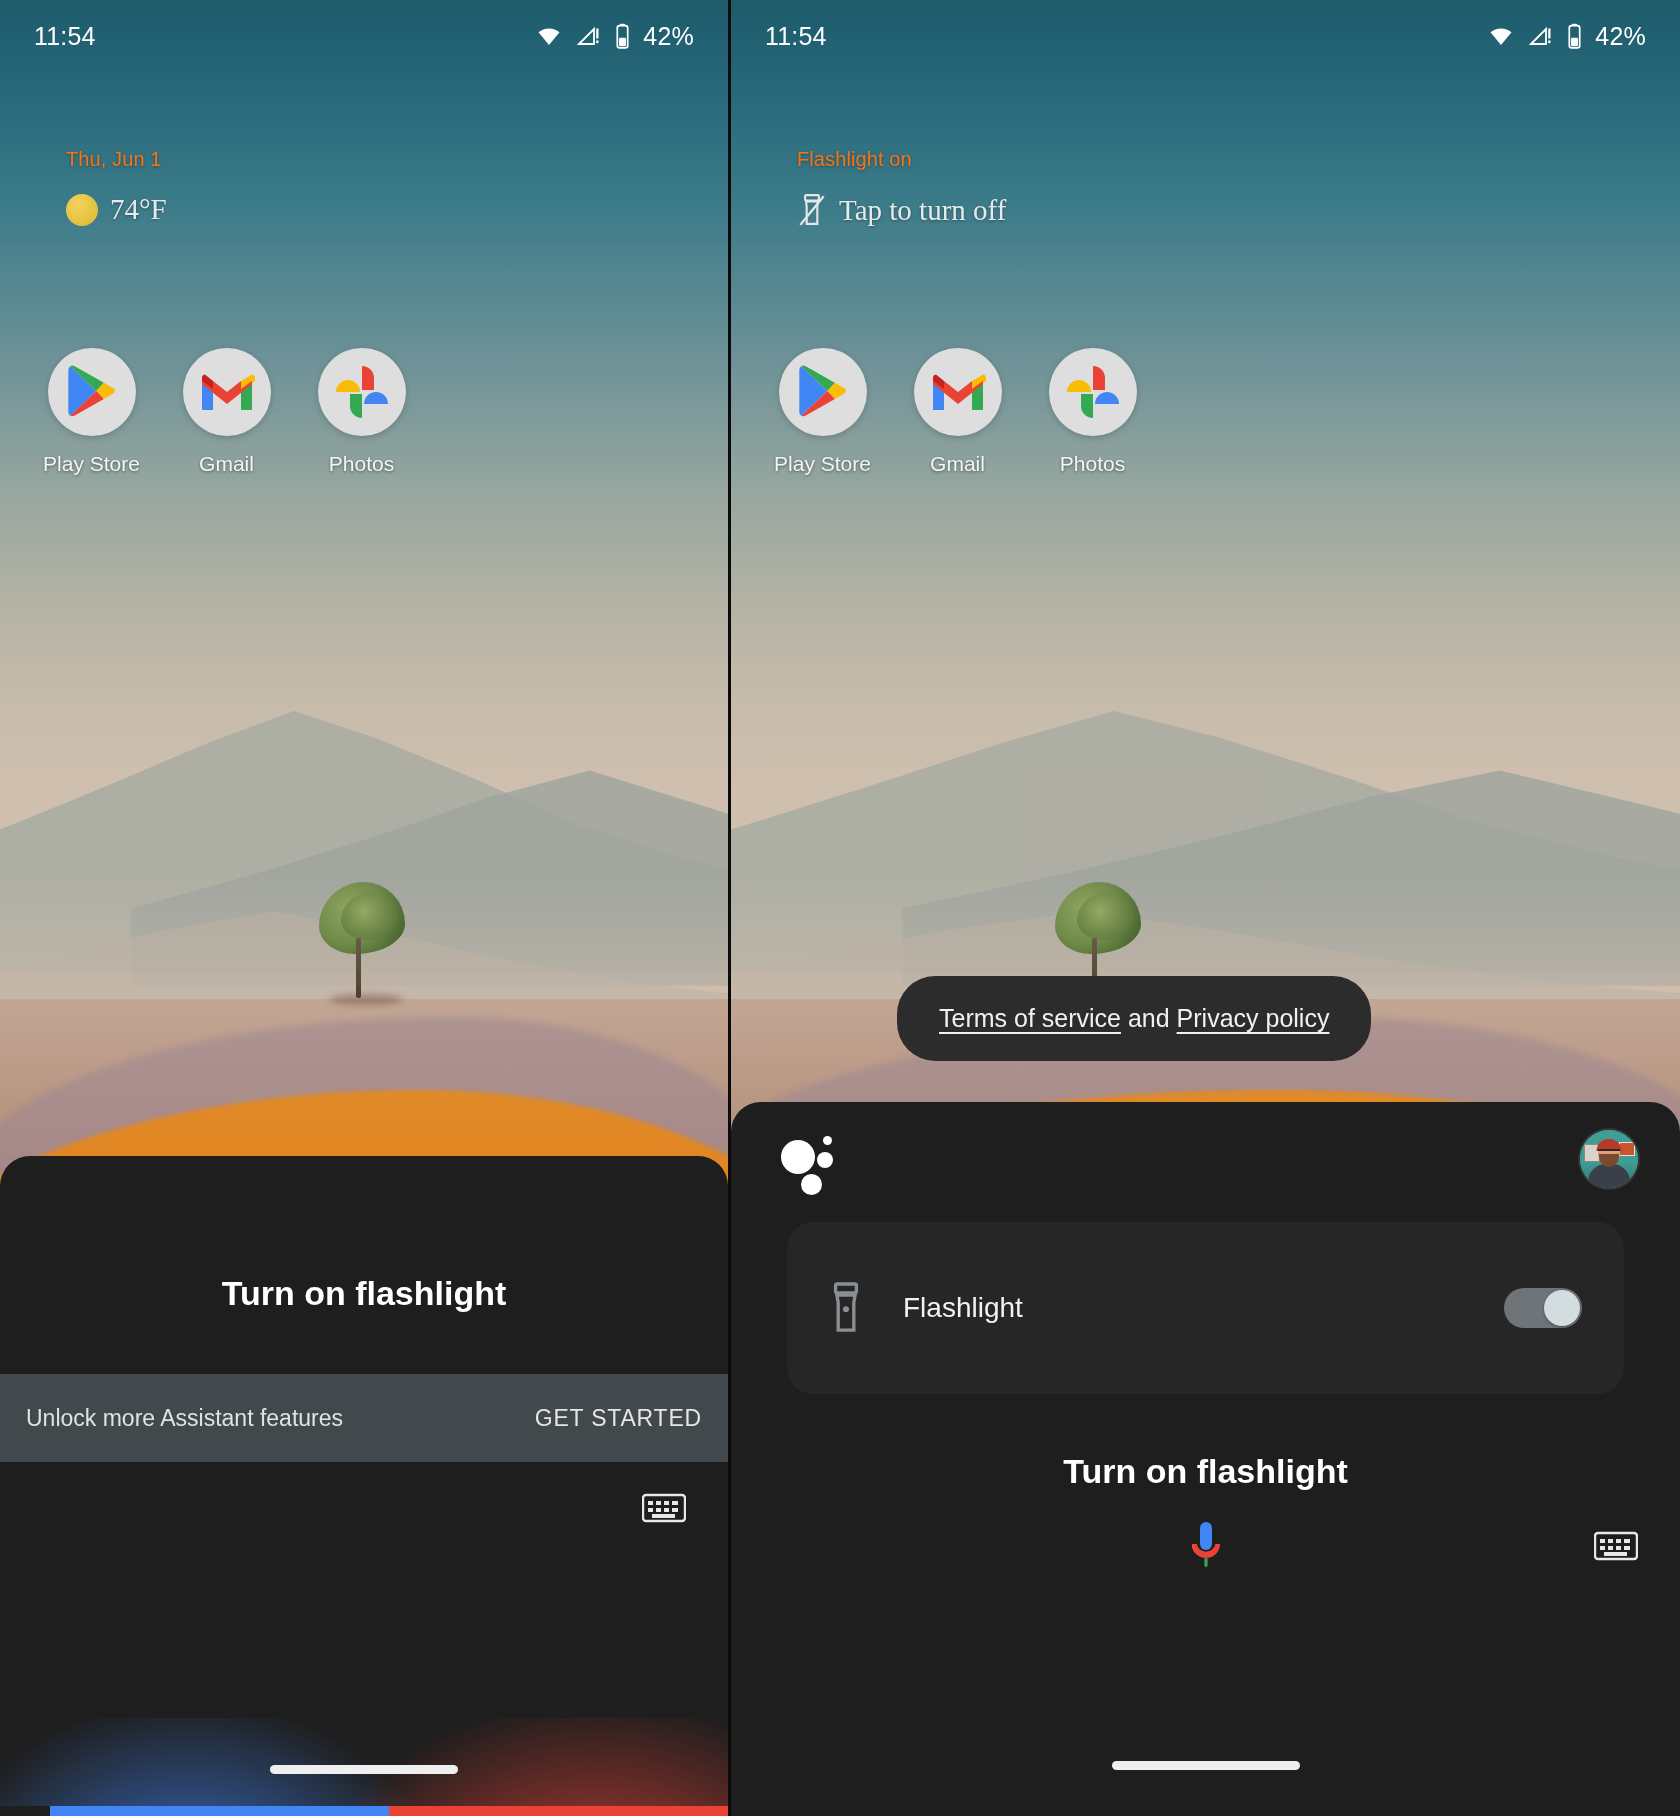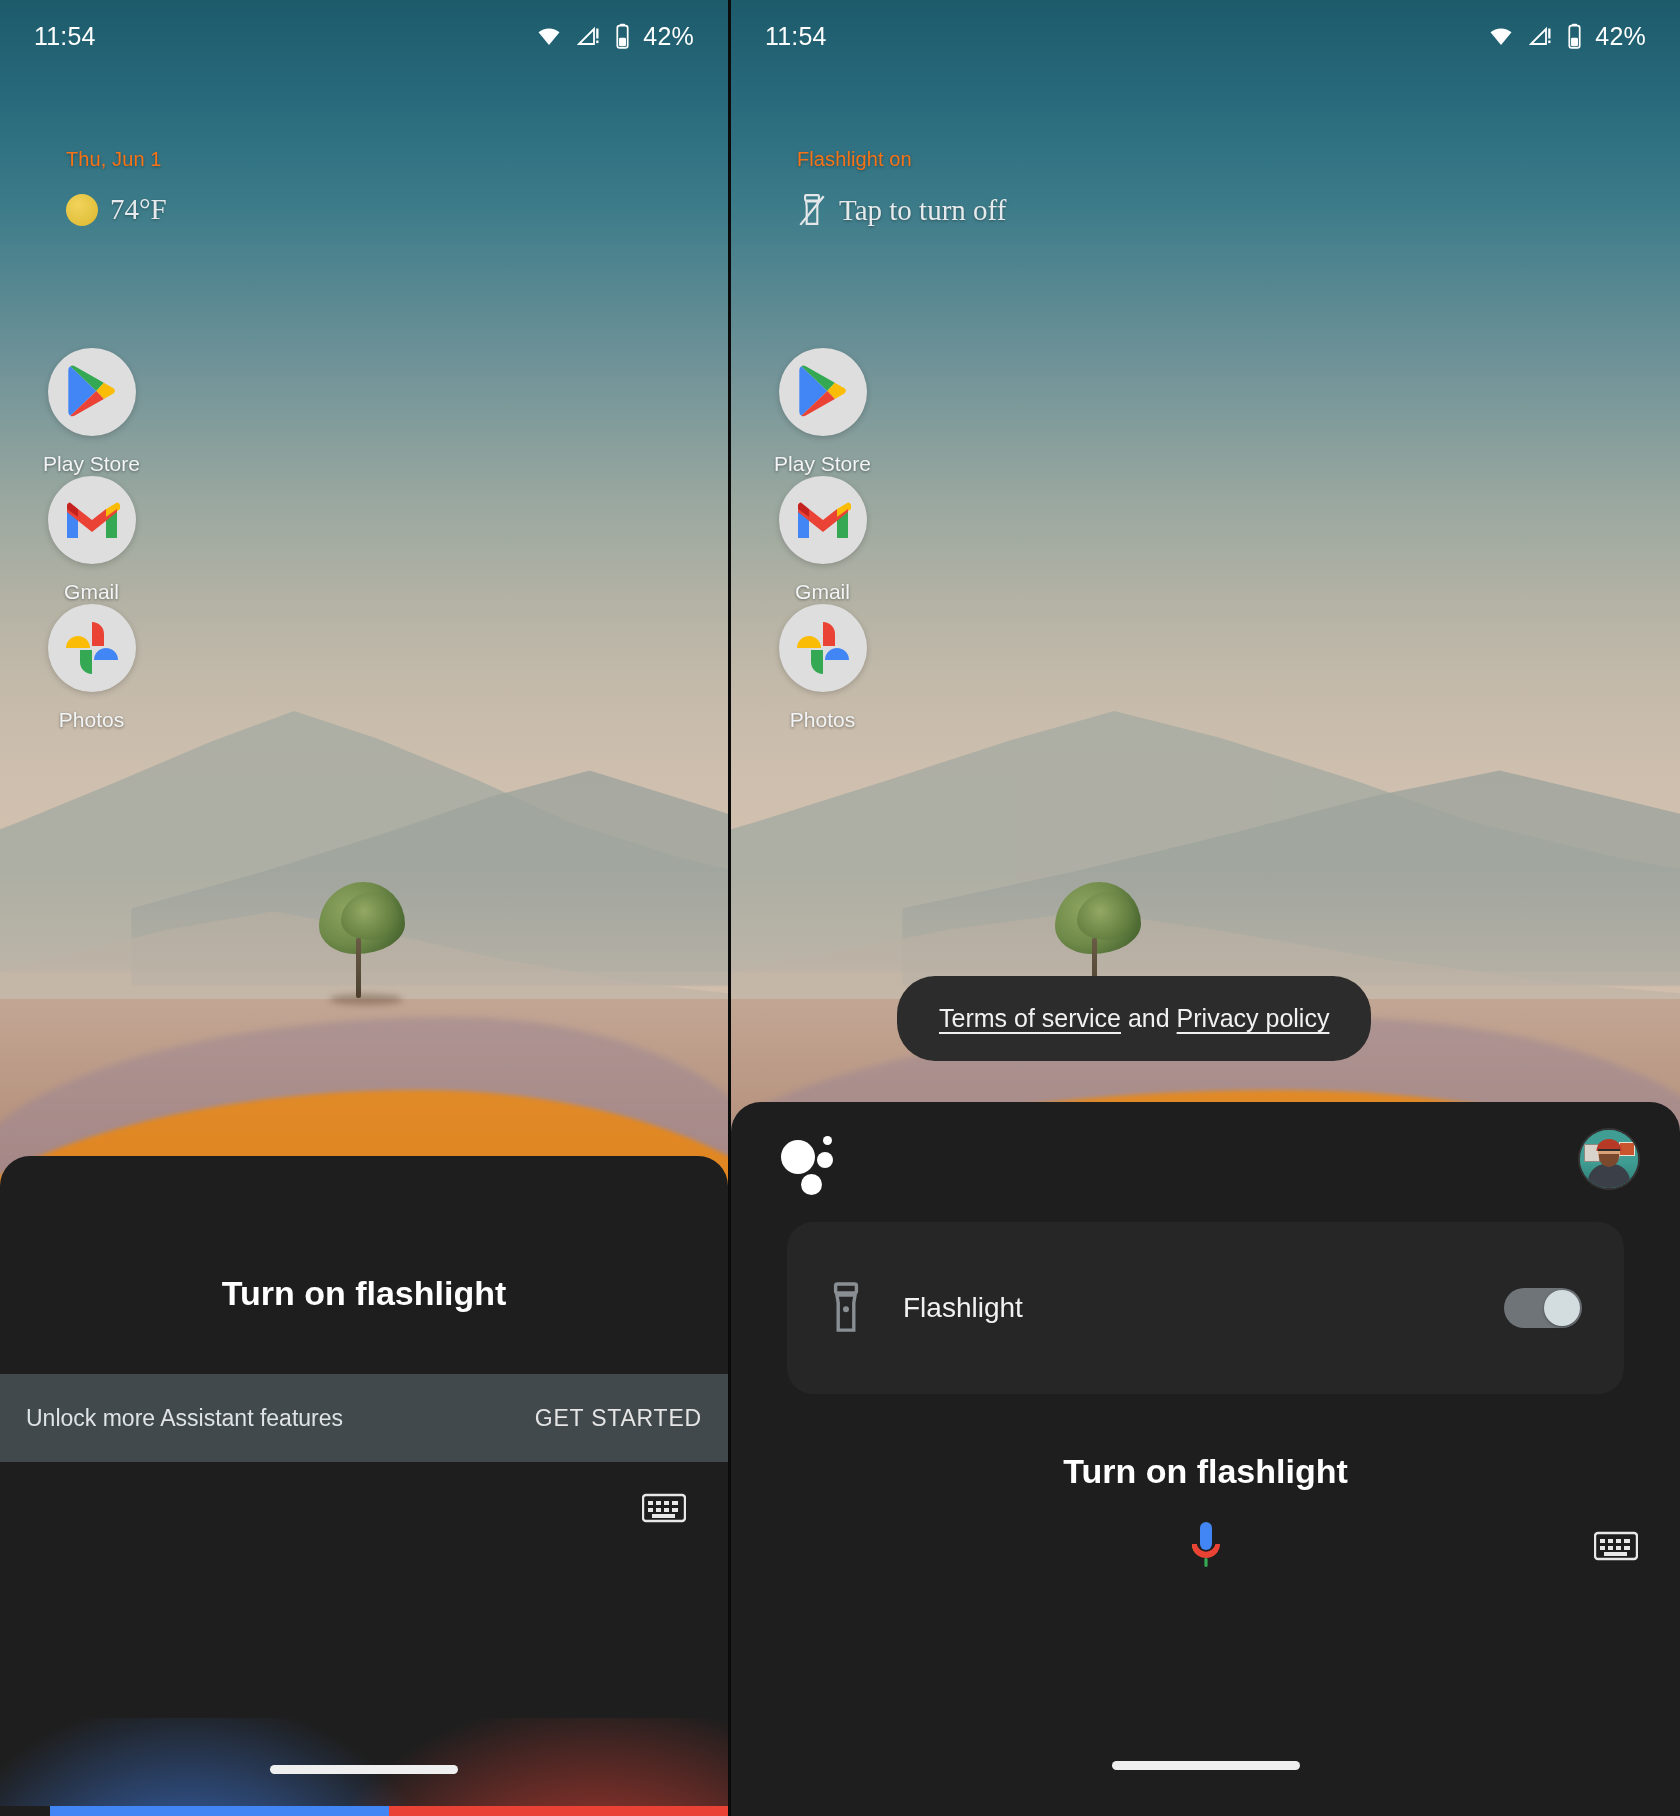--- a/index.html
+++ b/index.html
@@ -103,21 +103,21 @@
   
   .glance { position:absolute; left:66px; color:#e9ecef; }
   .glance .line1 { font-size:20px; color:#f97316; letter-spacing:.1px;
                    text-shadow:0 1px 3px rgba(0,0,0,.35); }
   .glance .line2 { margin-top:22px; display:flex; align-items:center; gap:12px;
                    font-size:29px; color:#e7eaec; text-shadow:0 1px 3px rgba(0,0,0,.35);font-family:Liberation Serif, serif; }
   .sun { width:32px; height:32px; border-radius:50%;
          background:radial-gradient(circle at 38% 34%, #f2d45c, #e2c03c 70%, #d5b22e 100%); }
 
   
-  .apps { position:absolute; display:flex; gap:0;flex-direction:column; }
+  .apps { position:absolute; display:flex; gap:0; }
   .app { width:135px; display:flex; flex-direction:column; align-items:center; }
   .app .badge {
     width:88px; height:88px; border-radius:50%; background:#dedede;
     display:flex; align-items:center; justify-content:center;
     box-shadow:0 2px 6px rgba(0,0,0,.18);
   }
   .app .lbl { margin-top:16px; font-size:21px; color:#f2f4f5;
               text-shadow:0 1px 3px rgba(0,0,0,.45); white-space:nowrap; }
 
   

